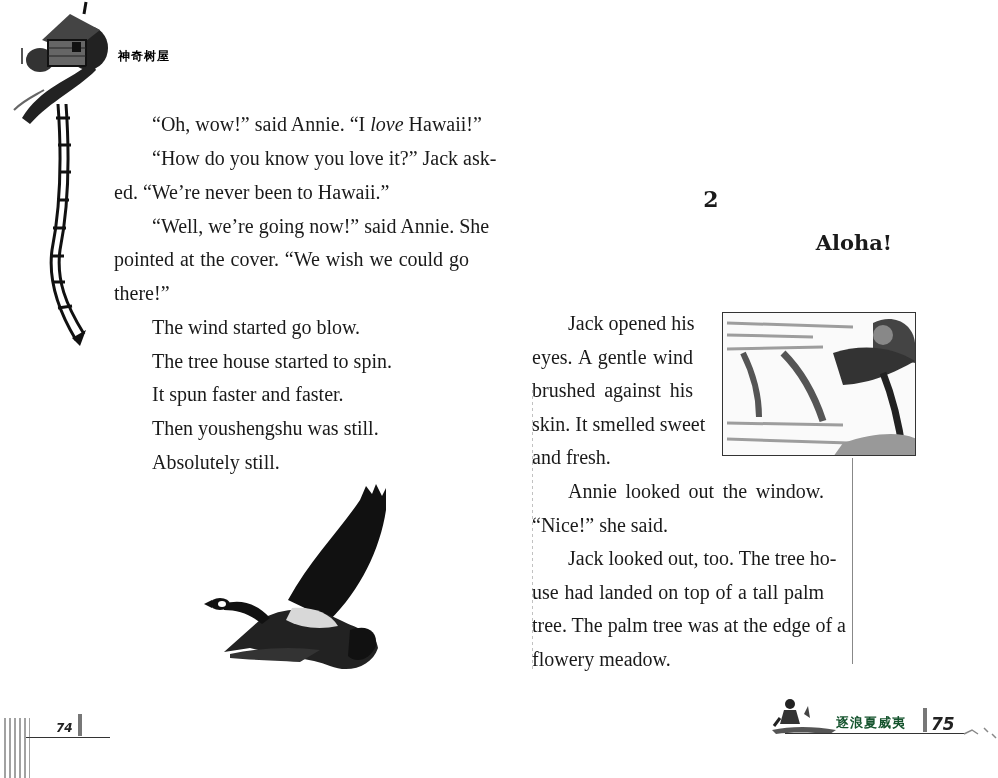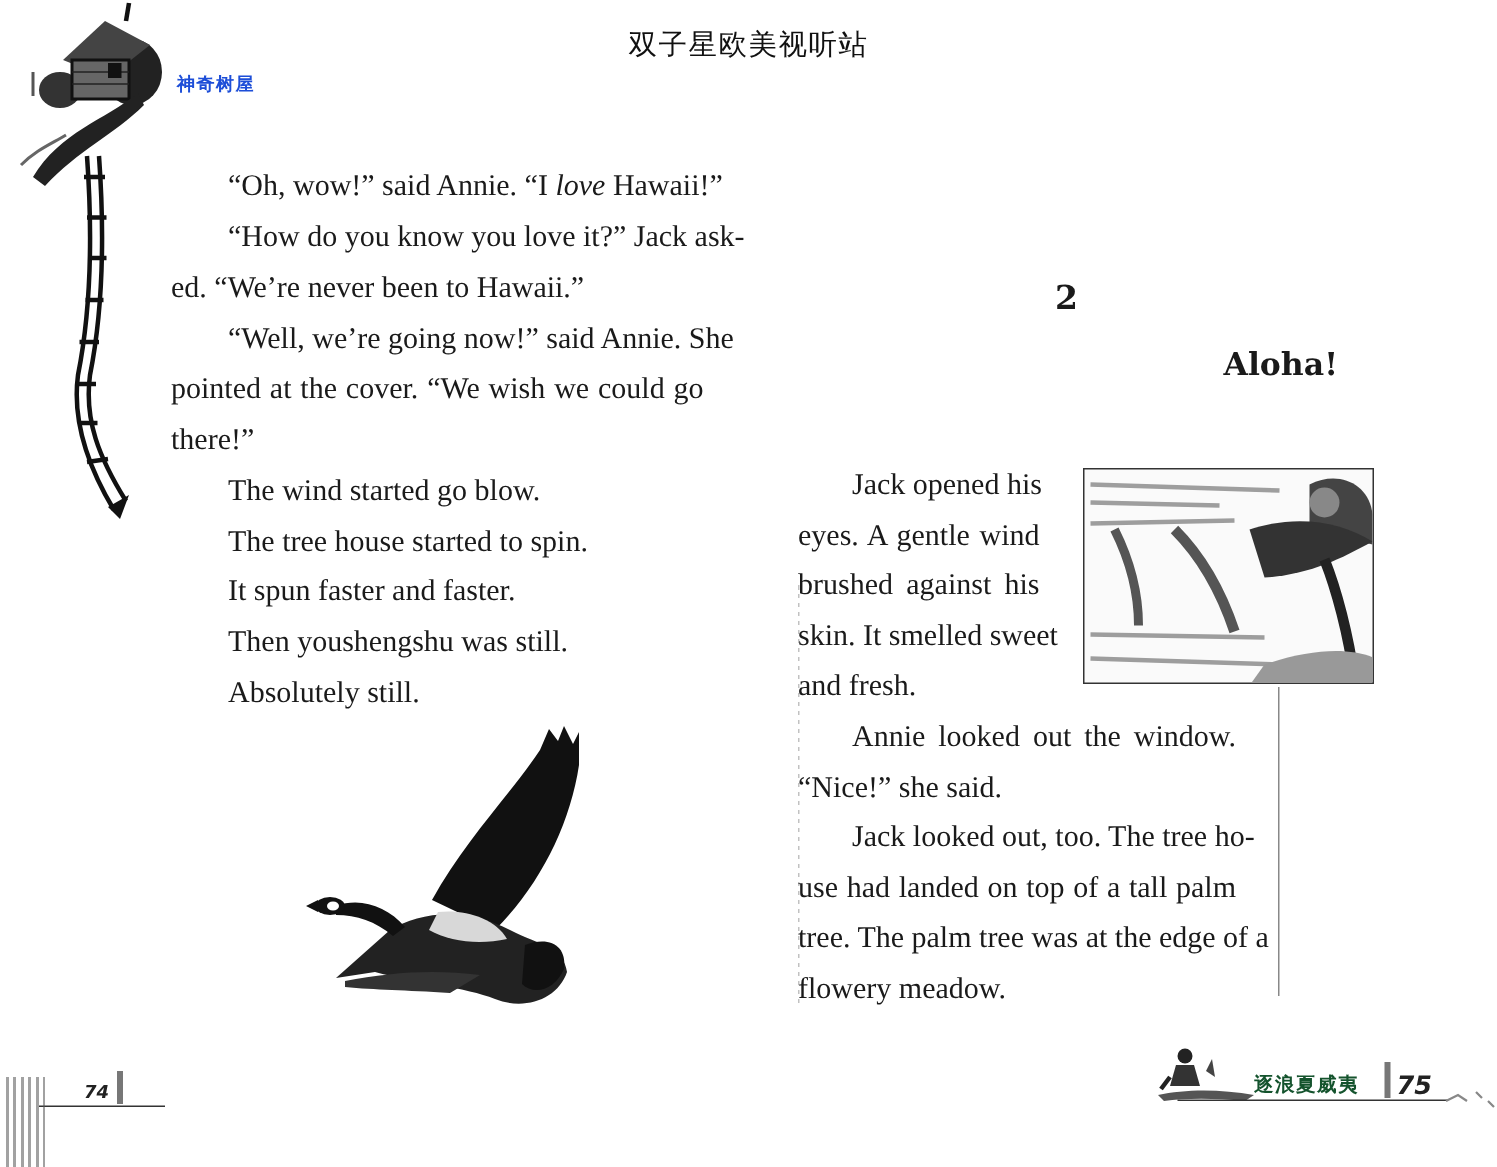--- a/index.html
+++ b/index.html
@@ -11,21 +11,21 @@
   .abs { position: absolute; }
   .watermark {
     left: 0; width: 998px; top: 18px; text-align: center;
     font-family: "DejaVu Sans", sans-serif; color: #111;
   }
   .watermark .wm-cn { font-size: 19px; line-height: 24px; letter-spacing: 1px; }
   .watermark .wm-url { font-size: 19px; line-height: 26px; }
 
   .header-left-title {
     left: 118px; top: 48px; font-family: "DejaVu Sans", sans-serif;
-    font-size: 12px; font-weight: bold; color: #1d4ed8; letter-spacing: 1px;
+    font-size: 12px; font-weight: bold; color: #000000; letter-spacing: 1px;
   }
 
   .para { position: absolute; font-size: 20px; line-height: 20px; white-space: nowrap; }
   .justify { text-align: justify; text-align-last: justify; }
 
   .chapter-num {
     left: 530px; width: 362px; top: 186px; text-align: center;
     font-size: 22px; font-weight: bold; font-family: "DejaVu Serif", serif;
   }
   .chapter-title {
@@ -56,21 +56,20 @@
   .page-mark-right { left: 923px; top: 708px; width: 4px; height: 24px; background: #777; }
   .page-num-right {
     left: 931px; top: 714px; font-family: "DejaVu Sans", sans-serif;
     font-size: 17px; font-weight: bold; font-style: italic; color: #222;
   }
 </style>
 </head>
 <body>
 
 <div class="abs watermark">
-  <div class="wm-cn">双子星欧美视听站</div>
 </div>
 
 <div>
 
   <svg class="abs" style="left:0;top:0" width="120" height="350">
 
     <ellipse cx="88" cy="48" rx="20" ry="22" fill="#222"></ellipse>
     <ellipse cx="40" cy="60" rx="14" ry="12" fill="#333"></ellipse>
 
     <polygon points="42,40 70,14 100,30 72,52" fill="#444"></polygon>

